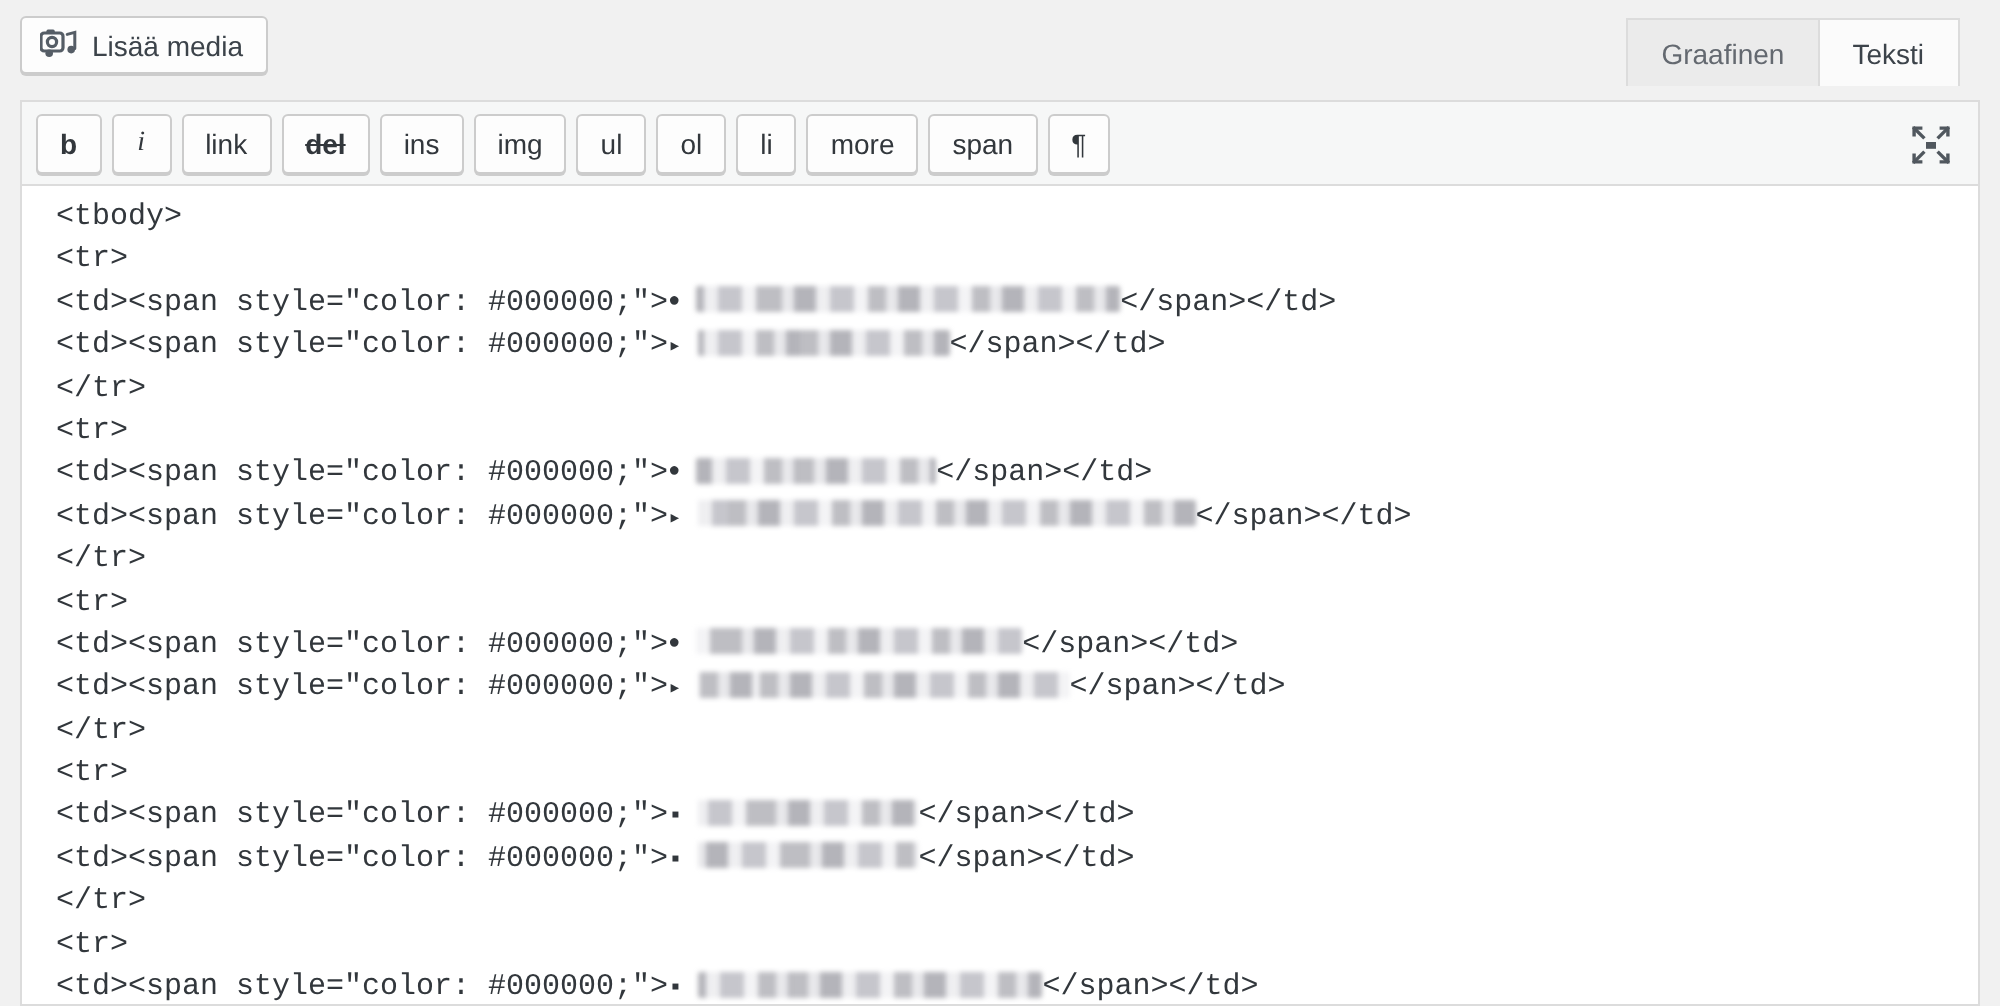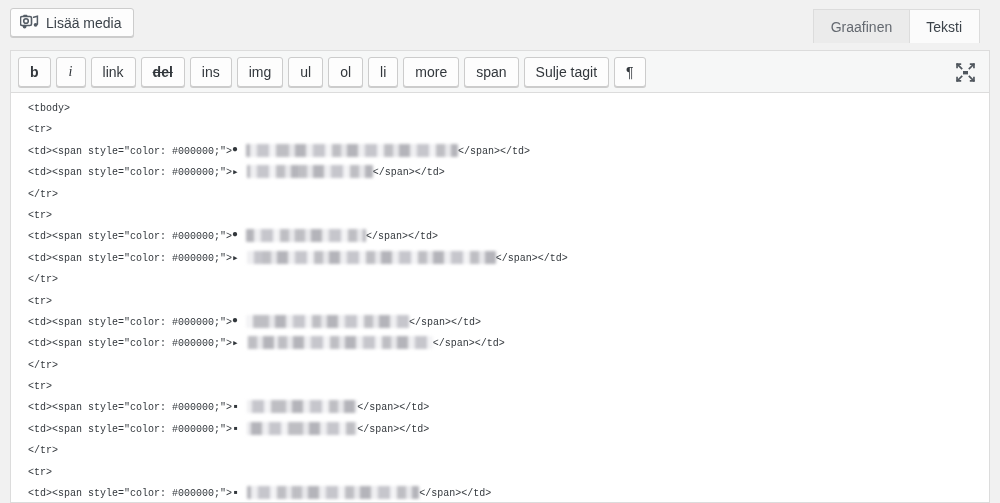--- a/index.html
+++ b/index.html
@@ -137,21 +137,21 @@
     background: #ffffff;
     border: 1px solid #dcdcdc;
     border-top: none;
     overflow: hidden;
   }
   .code {
     position: absolute;
     left: 17px;
     top: 5px;
     font-family: "Liberation Mono", monospace;
-    font-size: 10px;
+    font-size: 15px;
     line-height: 21.4px;
     color: #32373c;
     white-space: pre;
   }
   .code .ln { display: block; height: 21.4px; }
   .bullet-dot::before  { content: "\25CF"; font-size: 10px; position: relative; top: -2px; }
   .bullet-tri::before  { content: "\25B8"; font-size: 11px; }
   .bullet-sq::before   { content: "\25AA"; font-size: 12px; }
   .redact {
     display: inline-block;
@@ -204,21 +204,20 @@
         <button class="qt-btn i">i</button>
         <button class="qt-btn u">link</button>
         <button class="qt-btn s">del</button>
         <button class="qt-btn ">ins</button>
         <button class="qt-btn ">img</button>
         <button class="qt-btn ">ul</button>
         <button class="qt-btn ">ol</button>
         <button class="qt-btn ">li</button>
         <button class="qt-btn ">more</button>
         <button class="qt-btn ">span</button>
-        <button class="qt-btn ">Sulje tagit</button>
         <button class="qt-btn ">¶</button>
       </div>
     <span class="dfw-icon">
       <svg width="21" height="21" viewBox="0 0 21 21" xmlns="http://www.w3.org/2000/svg">
         <rect x="8" y="9" width="5" height="3.4" fill="#50575e"></rect>
         <g fill="none" stroke="#50575e" stroke-width="1.7" stroke-linecap="square">
           <path d="M2.2 2.2 L6.6 6.6"></path>
             <path d="M18.8 2.2 L14.4 6.6"></path>
           <path d="M2.2 18.8 L6.6 14.4"></path>
             <path d="M18.8 18.8 L14.4 14.4"></path>

